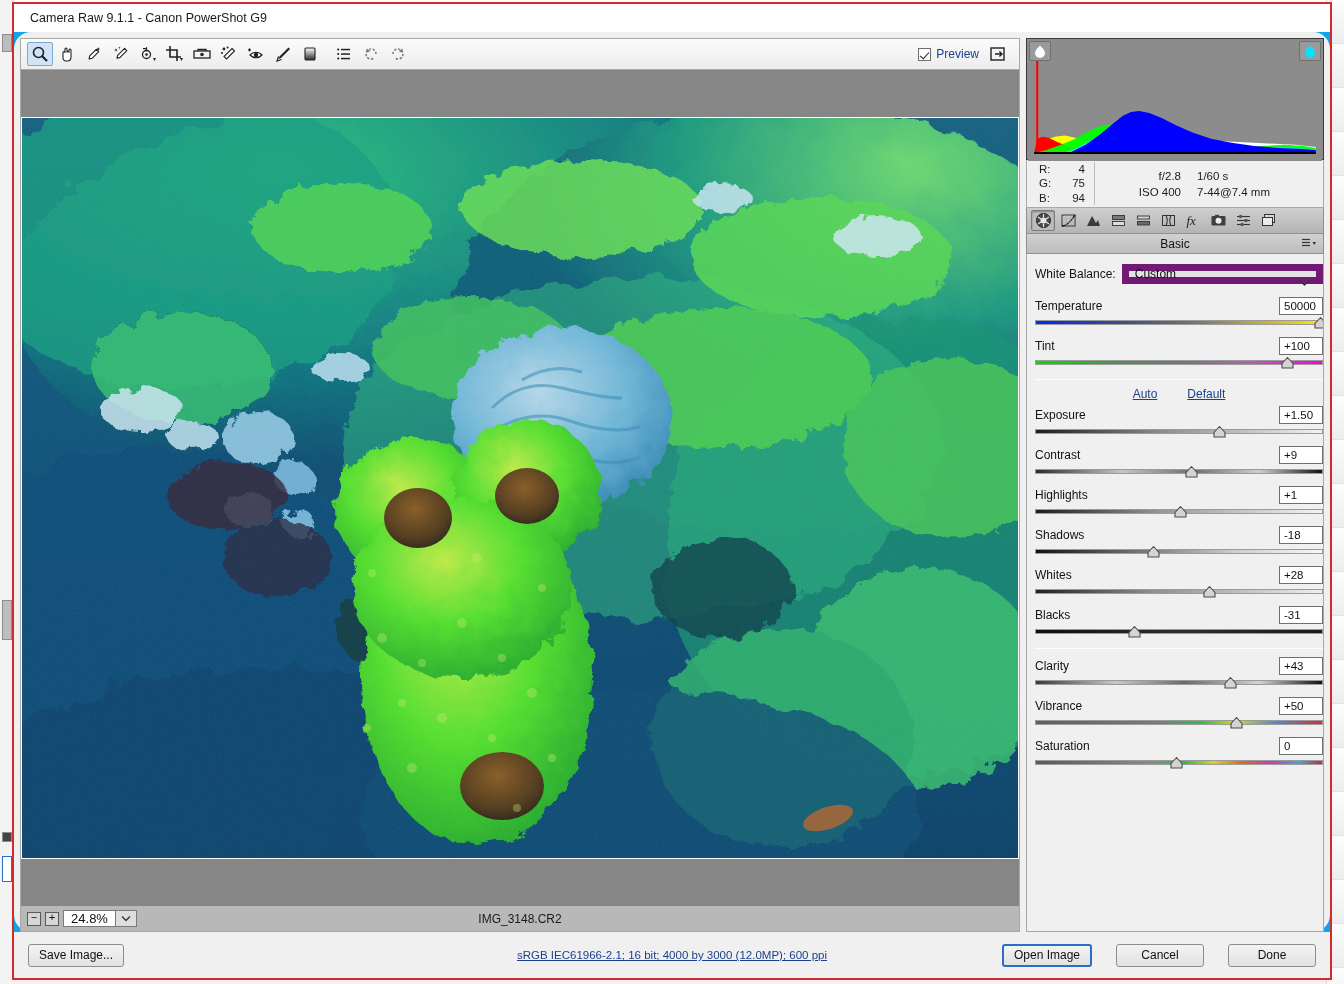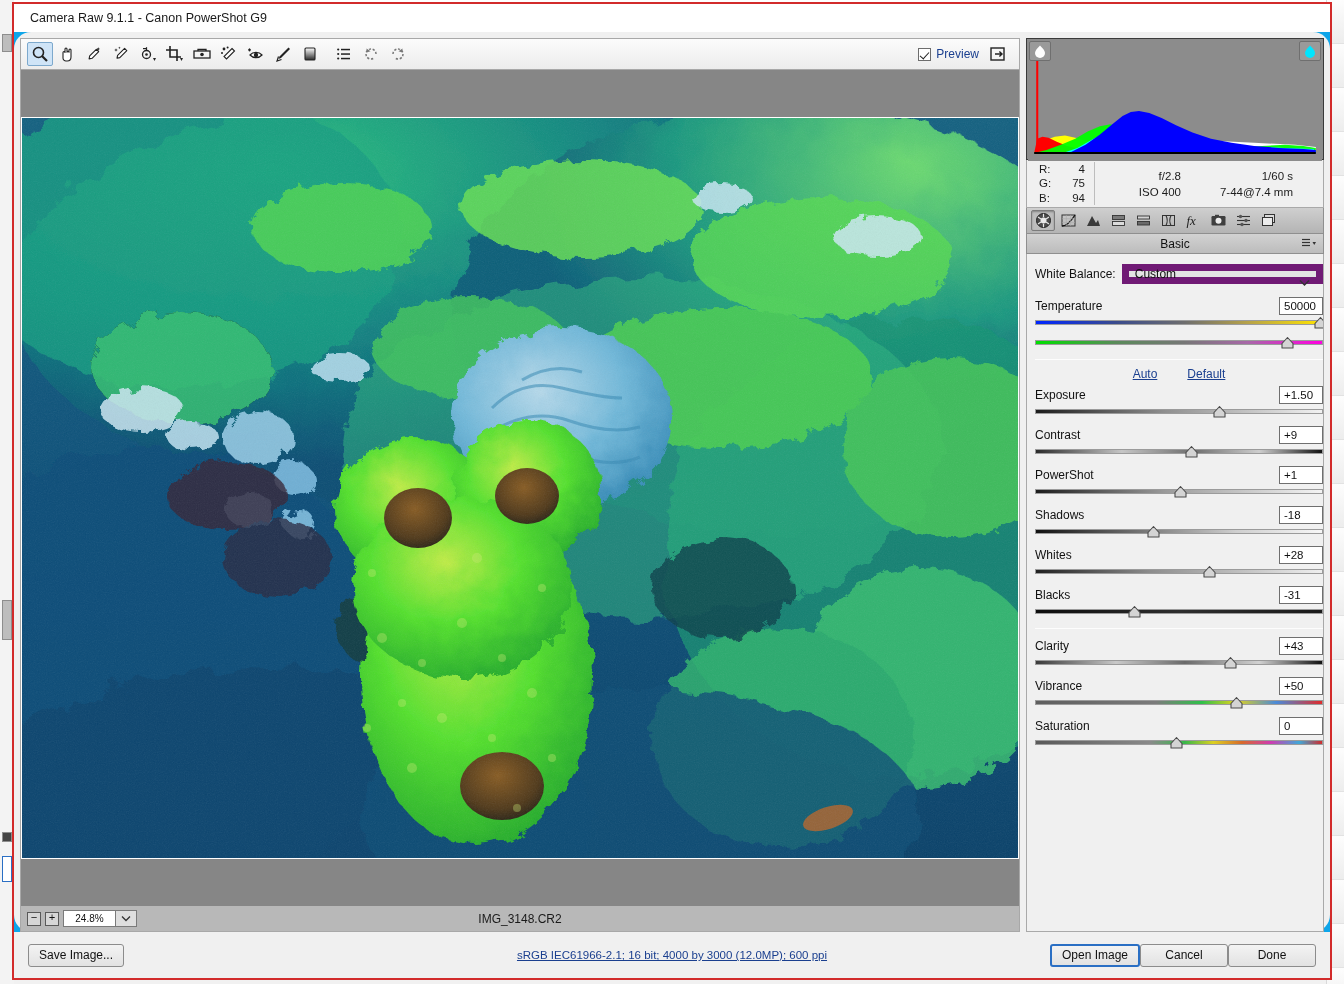--- a/index.html
+++ b/index.html
@@ -113,21 +113,21 @@
     position: relative;
   }
   .zbtn {
     width:14px;height:14px;border:1px solid #595959;background:#d6d6d6;
     display:flex;align-items:center;justify-content:center;
     font-size:11px;line-height:1;color:#111;margin-right:4px;cursor:pointer;
     font-family:"Liberation Mono", monospace;
   }
   .zoom-box{
     width:52px;height:17px;background:#fff;border:1px solid #7a7a7a;border-right:none;
-    font-size:10px;display:flex;align-items:center;justify-content:center;color:#111;
+    font-size:13px;display:flex;align-items:center;justify-content:center;color:#111;
   }
   .zoom-drop{
     width:22px;height:17px;background:#dedede;border:1px solid #7a7a7a;
     display:flex;align-items:center;justify-content:center;cursor:pointer;
   }
   .filename{
     position:absolute;left:0;right:0;text-align:center;font-size:12px;color:#1a1a1a;
     pointer-events:none;
   }
   
@@ -155,21 +155,21 @@
     flex:0 0 48px;height:48px;
     background:#f0f0f0;border:1px solid #a9a9a9;border-top:none;
     display:flex; align-items:center;
     font-size:11.5px;color:#1c1c1c;
   }
   .rgb-col{width:68px;padding-left:12px;line-height:14.5px;border-right:1px solid #bdbdbd;}
   .rgb-row{display:flex;}
   .rgb-k{width:18px;} .rgb-v{width:28px;text-align:right;}
   .exif-col{flex:1;text-align:center;line-height:16px;}
   .exif-row{display:flex;justify-content:center;gap:16px;}
-  .exif-a{width:56px;text-align:right;} .exif-b{width:96px;text-align:right;}
+  .exif-a{width:56px;text-align:right;} .exif-b{width:96px;text-align:left;}
 
   .tabs-bar{
     flex:0 0 26px;height:26px;
     background: linear-gradient(180deg,#cfcfcf,#b4b4b4);
     border:1px solid #8f8f8f;border-top:none;
     display:flex;align-items:center;padding:0 4px;gap:1px;
   }
   .ptab{
     width:24px;height:21px;border:1px solid transparent;border-radius:2px;
     display:flex;align-items:center;justify-content:center;cursor:pointer;
@@ -227,21 +227,21 @@
     border:1px solid #8c8c8c;border-radius:3px;
     font-size:12px;color:#111;cursor:pointer;
     display:flex;align-items:center;justify-content:center;
     font-family:"Liberation Sans", sans-serif;
   }
   .btn.primary{border:2px solid #2a6fc4;}
   .wf-link{
     position:absolute;left:0;right:0;text-align:center;
     font-size:11.5px;color:#1a3f8f;text-decoration:underline;cursor:pointer;
   }
-  .right-btns{margin-left:auto;display:flex;gap:0;}
+  .right-btns{margin-left:auto;display:flex;gap:24px;}
 </style>
 </head>
 <body>
 
 <div class="bg-window"></div>
 <div class="bg-left-strip">
   <div class="bg-left-chip" style="top:34px;height:18px;"></div>
   <div class="bg-left-chip" style="top:600px;height:40px;"></div>
   <div class="bg-left-chip" style="top:832px;height:10px;background:#444;"></div>
   <div class="bg-left-chip" style="top:856px;height:26px;background:#fff;border-color:#2a6fc4;"></div>
@@ -754,20 +754,26 @@
             <div class="bar" style="background:linear-gradient(90deg,#0026ff 0%,#3a4b8c 28%,#6e6e6e 52%,#b6a24a 74%,#ffe400 100%)"></div>
             <div class="thumb" style="left:99%">
               <svg width="15" height="14" viewBox="0 0 15 14">
                   <path d="M7.5 1.5L13 7.5v4.5H2V7.5z" fill="#d4d4d4" stroke="#4b4b4b" stroke-width="1.1" stroke-linejoin="round"></path>
                 </svg>
             </div>
           </div>
         </div>
 
         <div class="sl-block">
+          <div class="sl-head">
+            <span class="sl-name">Tint</span>
+            <div class="sl-val">
+                <span>+100</span>
+              </div>
+          </div>
           <div class="track">
             <div class="bar" style="background:linear-gradient(90deg,#00e000 0%,#5a8a5a 28%,#777777 52%,#a868a8 74%,#ff00e0 100%)"></div>
             <div class="thumb" style="left:87.5%">
               <svg width="15" height="14" viewBox="0 0 15 14">
                   <path d="M7.5 1.5L13 7.5v4.5H2V7.5z" fill="#d4d4d4" stroke="#4b4b4b" stroke-width="1.1" stroke-linejoin="round"></path>
                 </svg>
             </div>
           </div>
         </div>
 
@@ -807,21 +813,21 @@
             <div class="thumb" style="left:54.5%">
               <svg width="15" height="14" viewBox="0 0 15 14">
                   <path d="M7.5 1.5L13 7.5v4.5H2V7.5z" fill="#d4d4d4" stroke="#4b4b4b" stroke-width="1.1" stroke-linejoin="round"></path>
                 </svg>
             </div>
           </div>
         </div>
 
         <div class="sl-block">
           <div class="sl-head">
-            <span class="sl-name">PowerShot</span>
+            <span class="sl-name">Highlights</span>
             <div class="sl-val">
                 <span>+1</span>
               </div>
           </div>
           <div class="track">
             <div class="bar" style="background:linear-gradient(90deg,#1c1c1c 0%,#9a9a9a 45%,#f4f4f4 100%)"></div>
             <div class="thumb" style="left:50.5%">
               <svg width="15" height="14" viewBox="0 0 15 14">
                   <path d="M7.5 1.5L13 7.5v4.5H2V7.5z" fill="#d4d4d4" stroke="#4b4b4b" stroke-width="1.1" stroke-linejoin="round"></path>
                 </svg>

